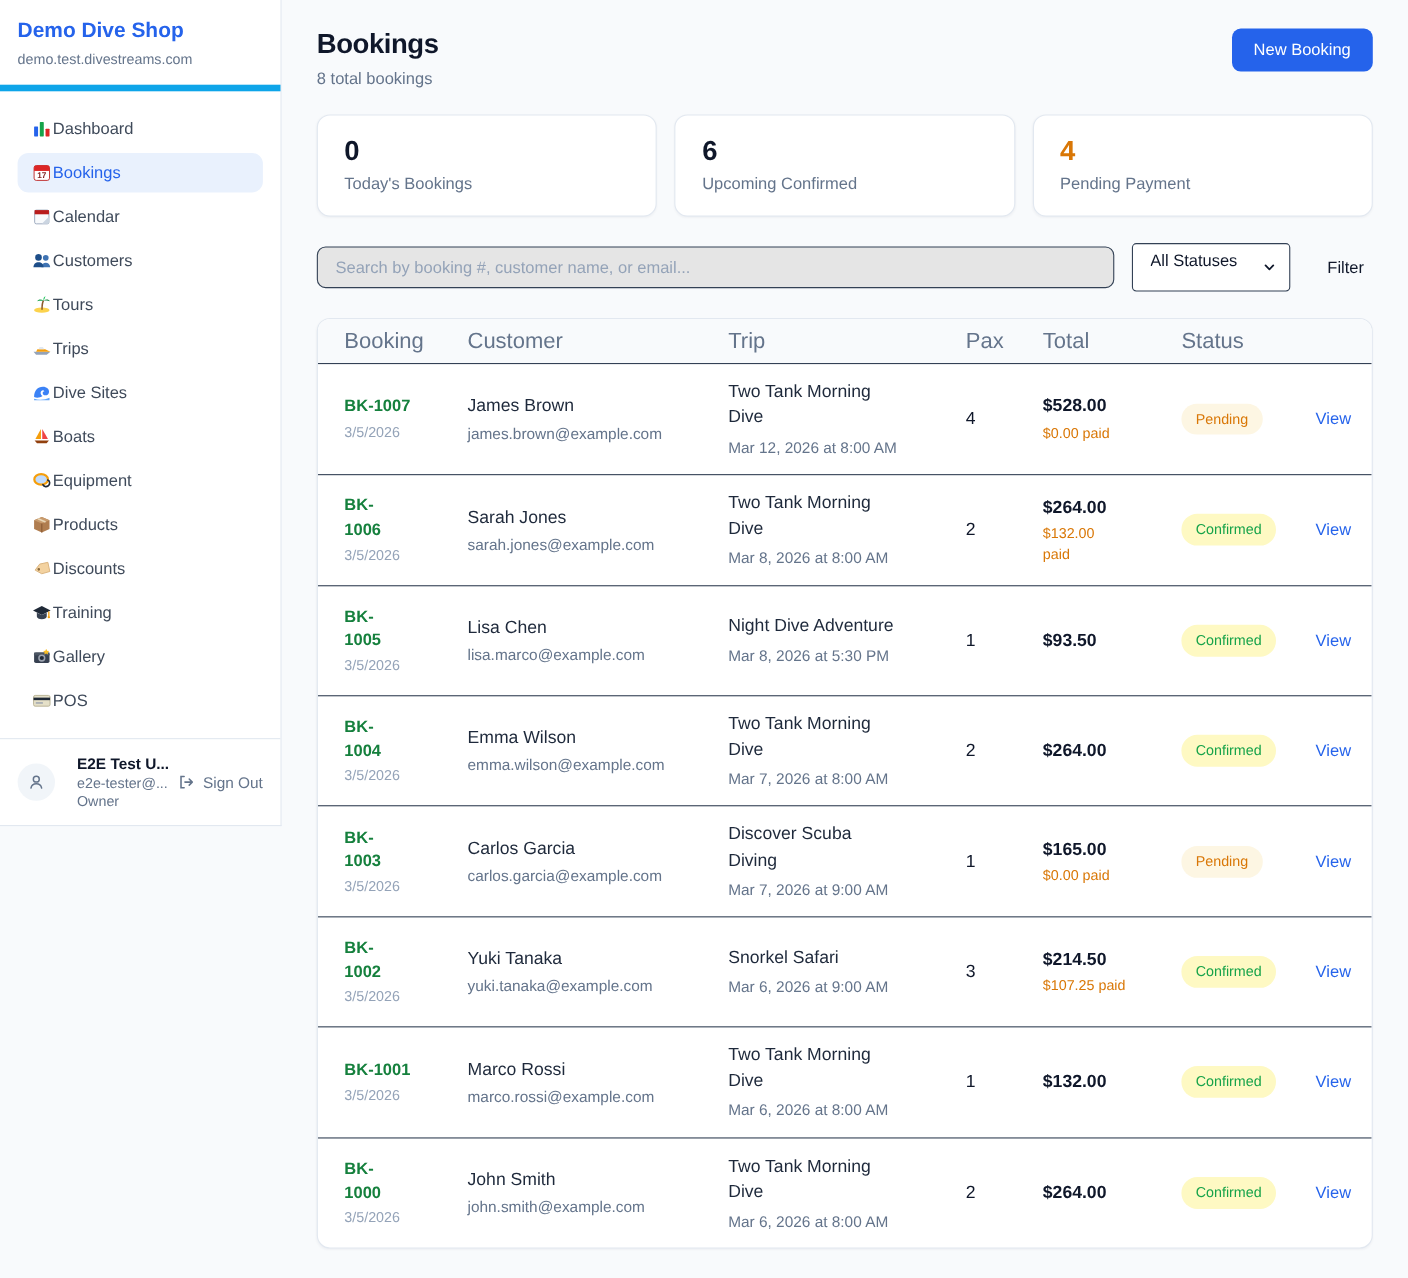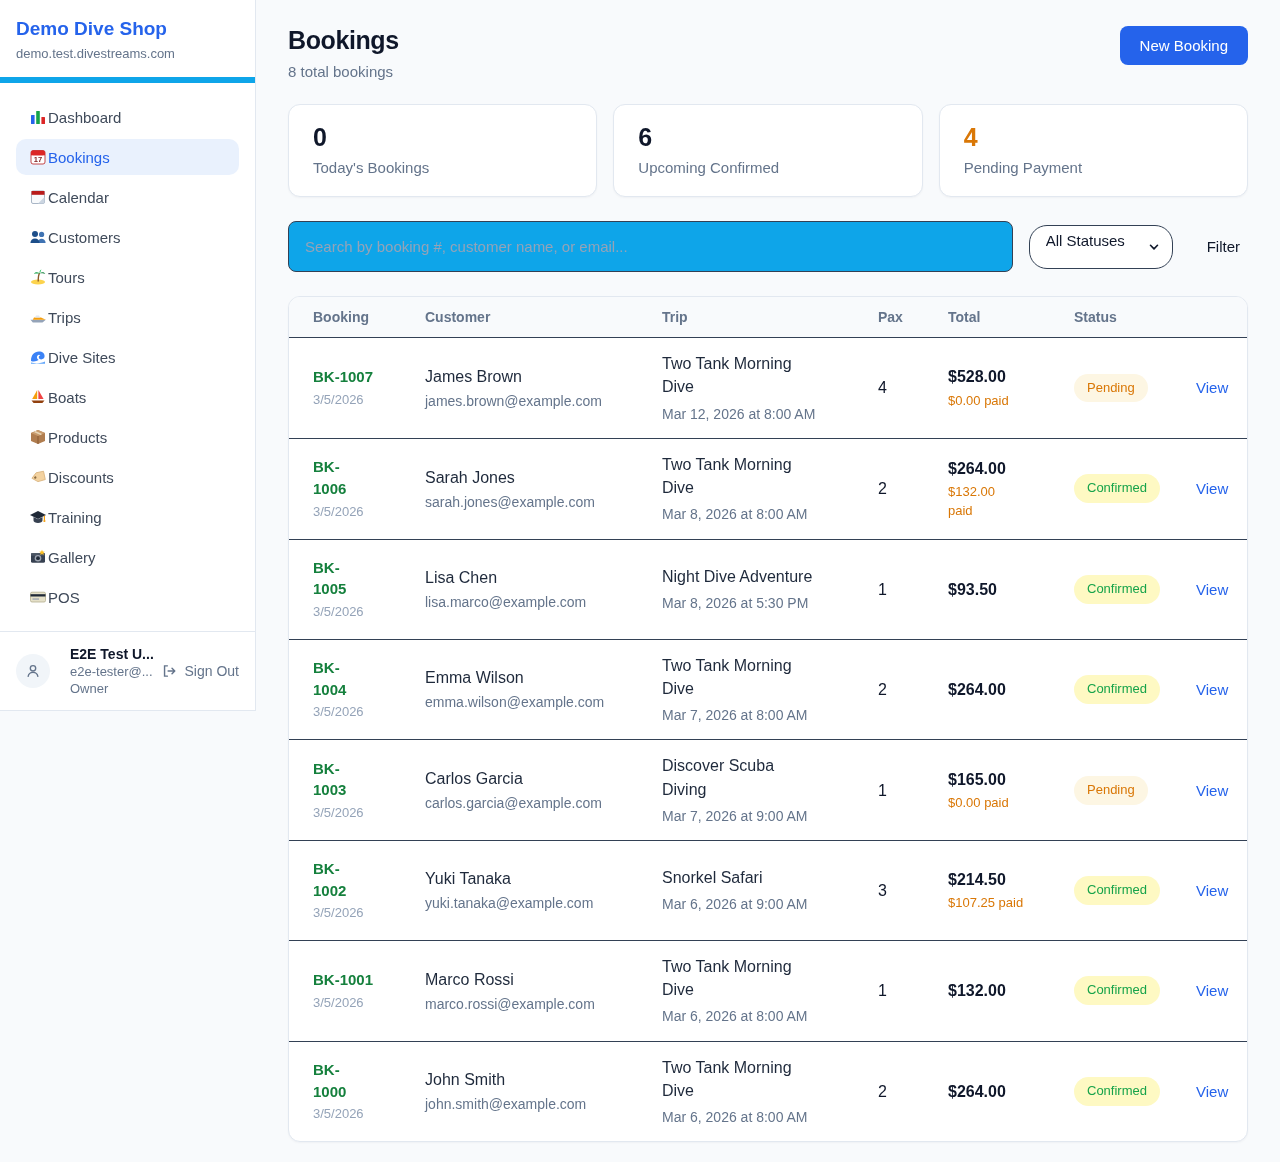--- a/index.html
+++ b/index.html
@@ -60,49 +60,49 @@
   .stats { display:grid; grid-template-columns:1fr 1fr 1fr; gap:16px; margin-bottom:24px; }
   .stat-card {
     background:#fff; border:1px solid #e2e8f0; border-radius:12px;
     padding:18px 24px 20px; box-shadow:0 1px 2px rgba(15,23,42,.04);
   }
   .stat-value { font-size:25px; font-weight:700; }
   .stat-label { font-size:15px; color:#64748b; margin-top:7px; }
 
   .filters { display:flex; align-items:center; margin-bottom:24px; }
   .search-input {
-    flex:1; height:51px; border:1px solid #334155; border-radius:8px;
-    padding:0 16px; font-size:15px; font-family:inherit; color:#0f172a; background:#0ea5e9; outline:none;
+    flex:1; height:38px; border:1px solid #334155; border-radius:8px;
+    padding:0 16px; font-size:15px; font-family:inherit; color:#0f172a; background:#e5e5e5; outline:none;
   }
   .search-input::placeholder { color:#94a3b8; }
   .select-wrap { position:relative; margin-left:16px; }
   .select-wrap select {
     appearance:none; -webkit-appearance:none; height:44px; min-width:144px;
-    border:1px solid #334155; border-radius:18px; background:#fff;
+    border:1px solid #334155; border-radius:4px; background:#fff;
     padding:0 38px 12px 16px; font-size:15px; font-family:inherit; color:#0f172a; font-weight:500; cursor:pointer;
   }
   .chev { position:absolute; right:13px; top:50%; transform:translateY(-50%); pointer-events:none; display:flex; }
   .chev svg { width:12px; height:12px; }
   .filter-btn {
     background:none; border:none; font-size:15px; font-family:inherit;
     color:#0f172a; margin-left:26px; padding:6px 8px; cursor:pointer;
   }
 
   
   .table-card {
     background:#fff; border:1px solid #e2e8f0; border-radius:12px;
     overflow:hidden; box-shadow:0 1px 2px rgba(15,23,42,.04); margin-bottom:32px;
   }
   .tgrid {
     display:grid;
     grid-template-columns:112px 237px 216px 70px 126px 122px 1fr;
     padding-left:24px; align-items:center;
   }
   .thead { height:41px; background:#f8fafc; border-bottom:1px solid #334155; }
-  .thead > div { font-size:14px; font-weight:700; color:#64748b; padding-right:12px; }
+  .thead > div { font-size:20px; font-weight:400; color:#64748b; padding-right:12px; }
   .trow { min-height:100px; padding-top:14px; padding-bottom:14px; }
   .trow + .trow { border-top:1px solid #334155; }
   .cell { padding-right:16px; line-height:1.45; }
   .bk-id { font-size:15px; font-weight:600; color:#15803d; white-space:pre-line; text-decoration:none; display:block; cursor:pointer; }
   .bk-date { font-size:13px; color:#94a3b8; margin-top:3px; }
   .cust-name { font-size:16px; color:#1e293b; font-weight:500; }
   .cust-email { font-size:14px; color:#64748b; margin-top:3px; }
   .trip-name { font-size:16px; color:#1e293b; font-weight:500; white-space:pre-line; }
   .trip-dt { font-size:14px; color:#64748b; margin-top:5px; }
   .pax { font-size:16px; color:#0f172a; }
@@ -206,20 +206,29 @@
               <path d="M8.2 2 L8.2 11 L3.2 11 Z" fill="#f59e0b"></path>
               <path d="M9.4 2 L14.6 11 L9.4 11 Z" fill="#ef4444"></path>
               <path d="M2.5 12.4 L15.5 12.4 L13.4 15 L4.6 15 Z" fill="#92400e"></path>
             </svg>
           </span>
           <span>Boats</span>
         </div>
         <div class="nav-item">
           <span class="icon">
             <svg viewBox="0 0 18 18">
+              <ellipse cx="8.4" cy="7.8" rx="6.2" ry="4.8" fill="#bfdbfe" stroke="#f59e0b" stroke-width="2"></ellipse>
+              <path d="M14.4 8.4 C16.6 9.2 16.8 12.4 14.6 13.8 C12.9 14.9 10.8 14.2 10 12.6" fill="none" stroke="#1f2937" stroke-width="1.5" stroke-linecap="round"></path>
+            </svg>
+          </span>
+          <span>Equipment</span>
+        </div>
+        <div class="nav-item">
+          <span class="icon">
+            <svg viewBox="0 0 18 18">
               <path d="M9 2 L16 5 L16 13 L9 16 L2 13 L2 5 Z" fill="#b07d4f"></path>
               <path d="M2 5 L9 8 L16 5 L9 2 Z" fill="#c89b6d"></path>
               <path d="M9 8 L9 16" stroke="#8a5a33" stroke-width="1"></path>
               <path d="M5.5 3.6 L12.4 6.5" stroke="#e8d5b5" stroke-width="1.6"></path>
             </svg>
           </span>
           <span>Products</span>
         </div>
         <div class="nav-item">
           <span class="icon">

